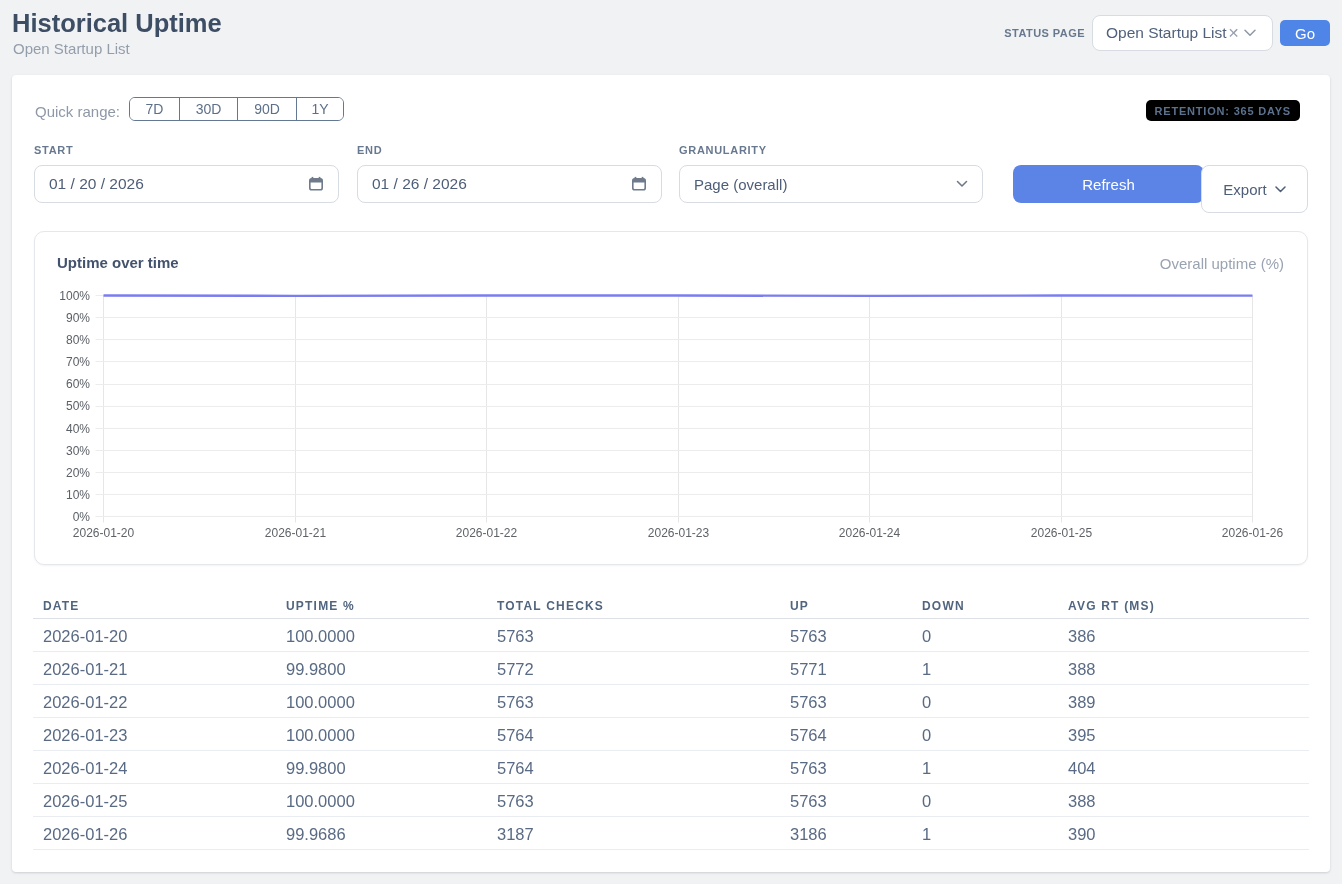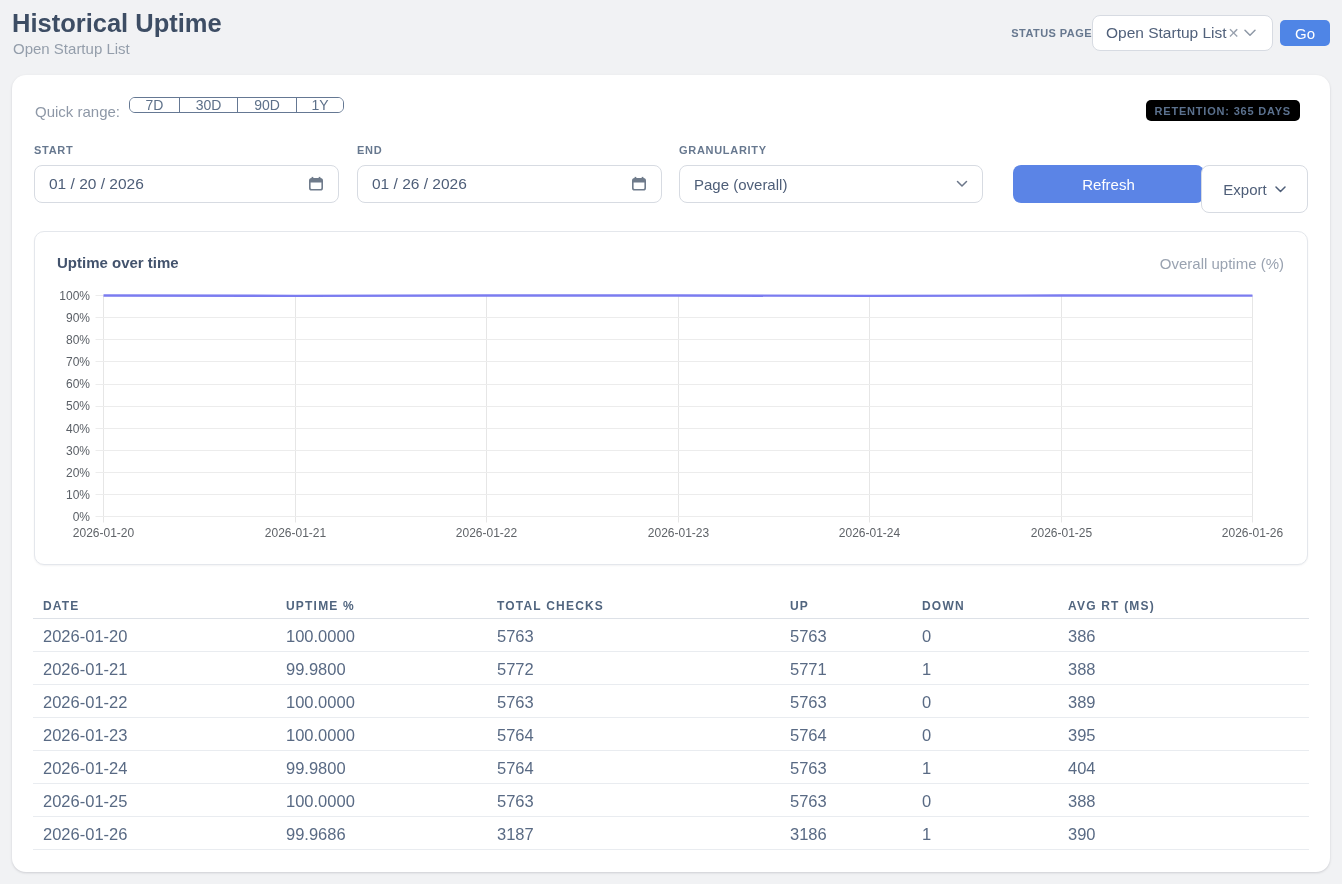--- a/index.html
+++ b/index.html
@@ -7,30 +7,30 @@
 body {
   background:#f1f2f4;
   font-family:"Liberation Sans", sans-serif;
   position:relative;
   overflow:hidden;
 }
 
 .h-title { position:absolute; left:12px; top:9px; font-size:25.5px; font-weight:bold; color:#3d4d64; letter-spacing:0px; }
 .h-sub   { position:absolute; left:13px; top:40px; font-size:15px; color:#949eab; }
 .h-right { position:absolute; right:12px; top:15px; height:36px; display:flex; align-items:center; }
-.sp-label { font-size:11px; font-weight:bold; color:#67788f; letter-spacing:0.45px; }
+.sp-label { font-size:11px; font-weight:bold; color:#67788f; letter-spacing:0.45px; margin-right:7px; }
 .sp-select { width:181px; height:36px; background:#fff; border:1px solid #d7dbe2; border-radius:8px; display:flex; align-items:center; padding:0 12px 0 13px; }
 .sp-select .txt { font-size:15.5px; color:#51617b; white-space:nowrap; }
 .sp-select .x { font-size:14px; color:#98a1ae; margin-left:1px; }
 .sp-select .chev { margin-left:5px; }
 .go-btn { width:50px; height:26px; margin-left:7px; background:#4f85e6; color:#fff; font-size:15px; border-radius:5px; display:flex; align-items:center; justify-content:center; }
 
-.card { position:absolute; left:12px; top:75px; width:1318px; height:797px; background:#fff; border-radius:14px; box-shadow:0 1px 2px rgba(16,24,40,0.06), 0 1px 3px rgba(16,24,40,0.1); }
+.card { position:absolute; left:12px; top:75px; width:1318px; height:797px; background:#fff; border-radius:4px; box-shadow:0 1px 2px rgba(16,24,40,0.06), 0 1px 3px rgba(16,24,40,0.1); }
 .qr-label { position:absolute; left:23px; top:28px; font-size:15px; color:#8e98a7; }
-.btn-group { position:absolute; left:117px; top:22px; height:16px; display:flex; border:1px solid #657893; border-radius:6px; overflow:hidden; }
+.btn-group { position:absolute; left:117px; top:22px; height:24px; display:flex; border:1px solid #657893; border-radius:6px; overflow:hidden; }
 .btn-group .bg-btn { height:100%; display:flex; align-items:center; justify-content:center; font-size:14px; color:#5d7089; background:#fff; border-left:1px solid #657893; }
 .btn-group .bg-btn:first-child { border-left:none; }
 .badge { position:absolute; right:30px; top:25px; height:21px; background:#000000; border-radius:5px; display:flex; align-items:center; padding:4px 9px; font-size:11px; font-weight:bold; color:#5b718e; letter-spacing:0.8px;margin-left:20px; }
 .f-label { position:absolute; font-size:11px; font-weight:bold; color:#67788f; letter-spacing:0.7px; }
 .inp { position:absolute; top:90px; height:38px; background:#fff; border:1px solid #d7dbe2; border-radius:8px; display:flex; align-items:center; padding:0 14px; }
 .inp .txt { font-size:15.5px; color:#4e5e78; flex:1; }
 .refresh { position:absolute; left:989px; top:90px; width:191px; height:38px; background:#5b84e6; border-radius:8px; color:#fff; font-size:15px; display:flex; align-items:center; justify-content:center;margin-left:12px; }
 .export { position:absolute; left:1189px; top:90px; width:107px; height:48px; background:#fff; border:1px solid #d7dbe2; border-radius:8px; color:#4e5e78; font-size:15px; display:flex; align-items:center; justify-content:center; gap:8px; }
 
 .chart-card { position:absolute; left:22px; top:156px; width:1274px; height:334px; border:1px solid #e4e7ec; border-radius:10px; background:#fff; box-shadow:0 1px 2px rgba(16,24,40,0.05); }

